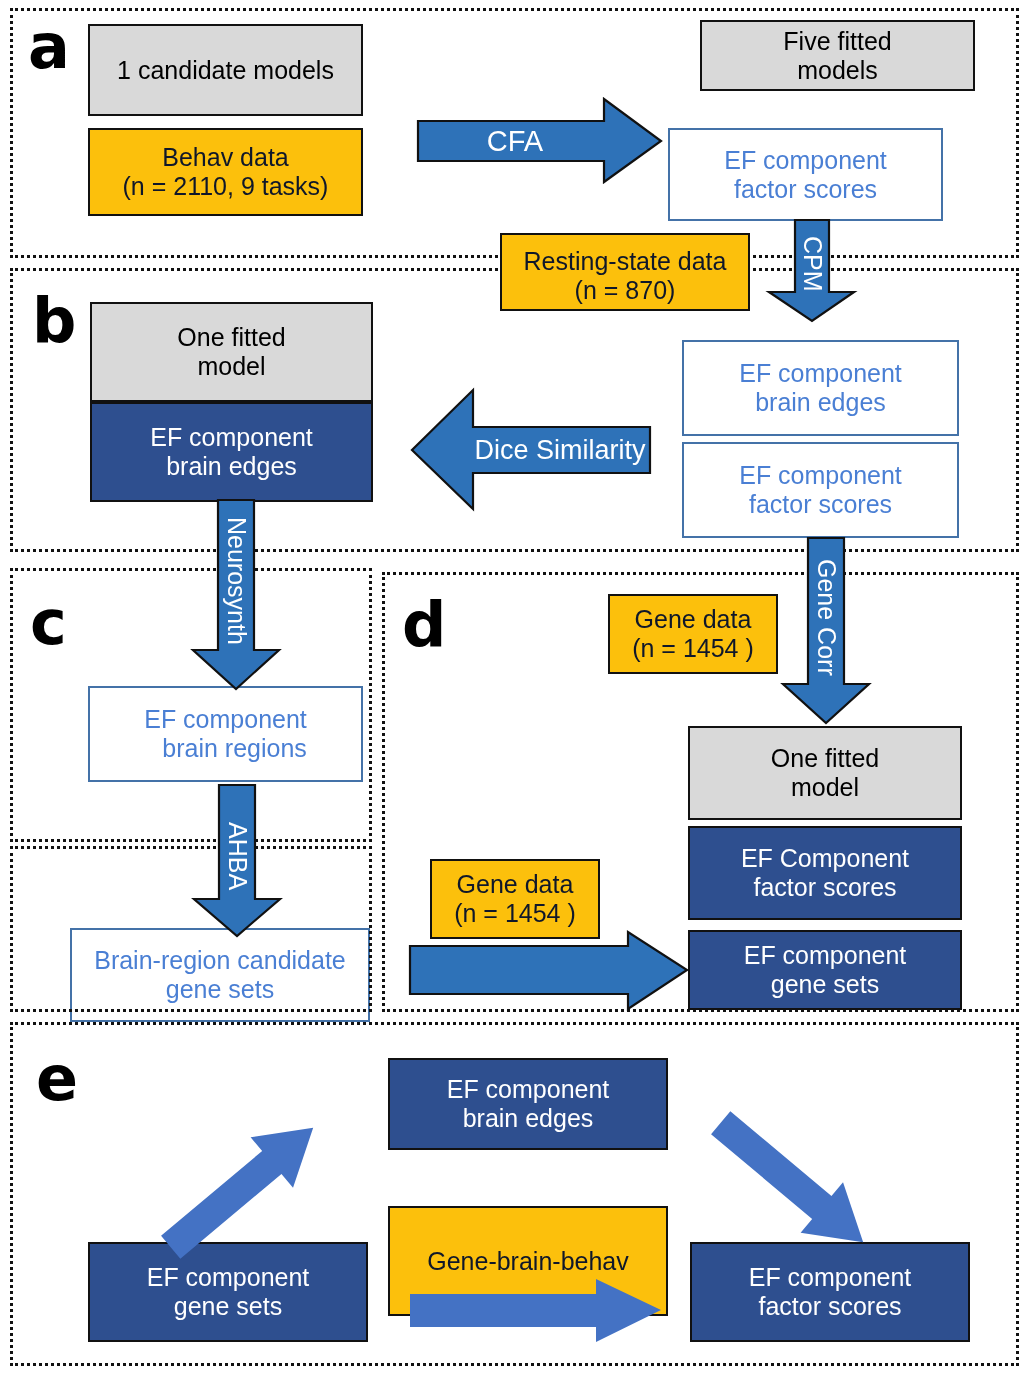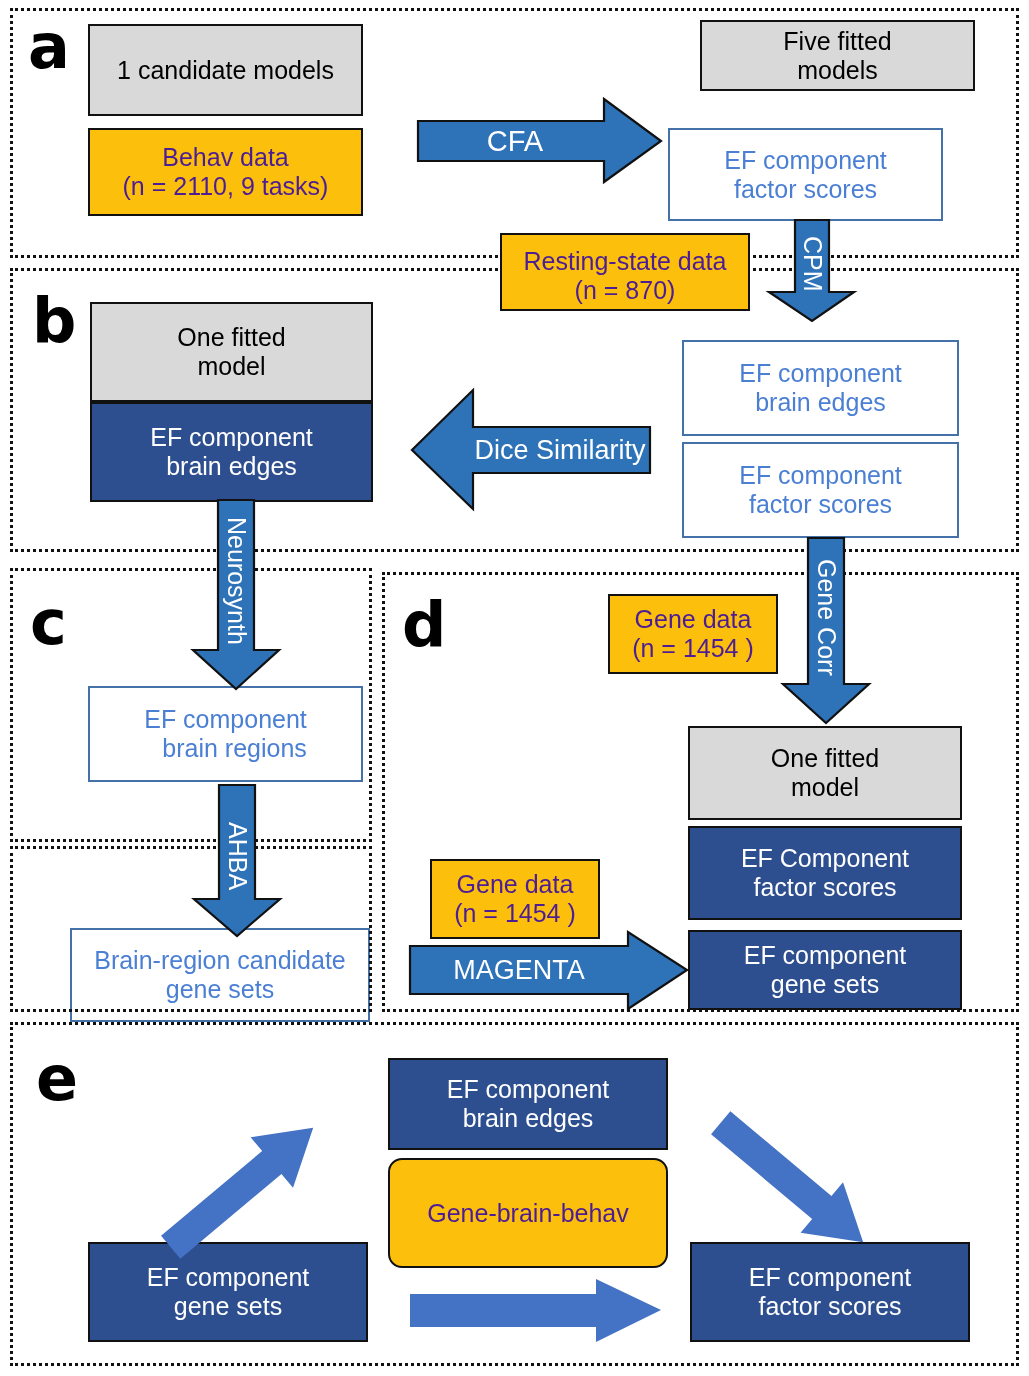--- a/index.html
+++ b/index.html
@@ -7,21 +7,21 @@
   #stage{position:relative;width:1029px;height:1376px;background:#fff;overflow:hidden;}
 
   .panel{position:absolute;border:3px dotted #111;box-sizing:border-box;background:transparent;}
   .panel-letter{position:absolute;font-weight:bold;color:#000;font-family:"DejaVu Sans", sans-serif;line-height:1;}
 
   .box{position:absolute;box-sizing:border-box;display:flex;align-items:center;
        justify-content:center;text-align:center;line-height:1.16;}
   .box span{display:block;padding:0 6px;}
 
   .box-grey{background:#d9d9d9;border:2.5px solid #111;color:#000;}
-  .box-orange{background:#fcc00c;border:2.5px solid #111;color:#4c1d95;text-align:center;}
+  .box-orange{background:#fcc00c;border:2.5px solid #111;color:#0f172a;text-align:center;}
   .box-navy{background:#2e4f8f;border:2.5px solid #111;color:#fff;}
   .box-outline{background:#ffffff;border:2.5px solid #4472a8;color:#4a7fd4;}
 
   .arrow{position:absolute;}
   .arrow svg{display:block;overflow:visible;}
   .arrow-label{position:absolute;color:#fff;font-weight:400;
      display:flex;align-items:center;justify-content:center;text-align:center;
      pointer-events:none;white-space:nowrap;}
   .vert-label{writing-mode:vertical-rl;}
 </style>
@@ -184,42 +184,41 @@
       <span style="display: block;">Gene data</span>
       <span style="display: block;">(n = 1454 )</span>
     </span>
   </div>
 
   <div class="arrow" style="left:410px;top:932px;width:278px;height:78px;">
     <svg width="278" height="78" viewBox="0 0 278 78">
       <polygon points="0,14 218,14 218,0 277,38 218,77 218,62 0,62" fill="#2e72b8" stroke="#111" stroke-width="2.2" stroke-linejoin="miter"></polygon>
     </svg>
   </div>
-  <div class="arrow-label" style="left:424px;top:948px;width:190px;height:44px;font-size:27px;">MAGENTA</div>
 
   <div class="box box-outline" style="left:70px;top:928px;width:300px;height:94px;font-size:25px;">
     <span>
       <span style="display: block;">Brain-region candidate</span>
       <span style="display: block;">gene sets</span>
     </span>
   </div>
 
   <div class="panel" style="left:10px;top:846px;width:362px;height:166px;border-top-style:dotted;"></div>
 
   <div class="panel" style="left:10px;top:1022px;width:1009px;height:344px;"></div>
   <div class="panel-letter" style="left:36px;top:1048px;font-size:62px;">e</div>
 
   <div class="box box-navy" style="left:388px;top:1058px;width:280px;height:92px;font-size:25px;">
     <span>
       <span style="display: block;">EF component</span>
       <span style="display: block;">brain edges</span>
     </span>
   </div>
 
-  <div class="box box-orange" style="left:388px;top:1158px;width:280px;height:110px;font-size:25px;border-radius:14px;">
+  <div class="box box-orange" style="left:388px;top:1206px;width:280px;height:110px;font-size:25px;">
     <span>
       <span style="display: block;">Gene-brain-behav</span>
     </span>
   </div>
 
   <div class="box box-navy" style="left:88px;top:1242px;width:280px;height:100px;font-size:25px;">
     <span>
       <span style="display: block;">EF component</span>
       <span style="display: block;">gene sets</span>
     </span>

